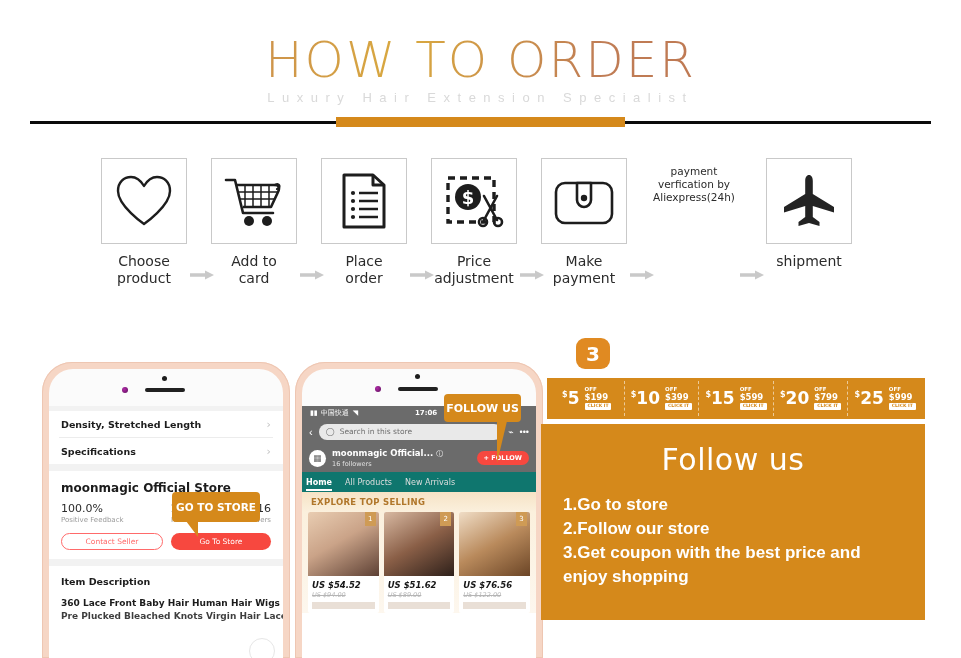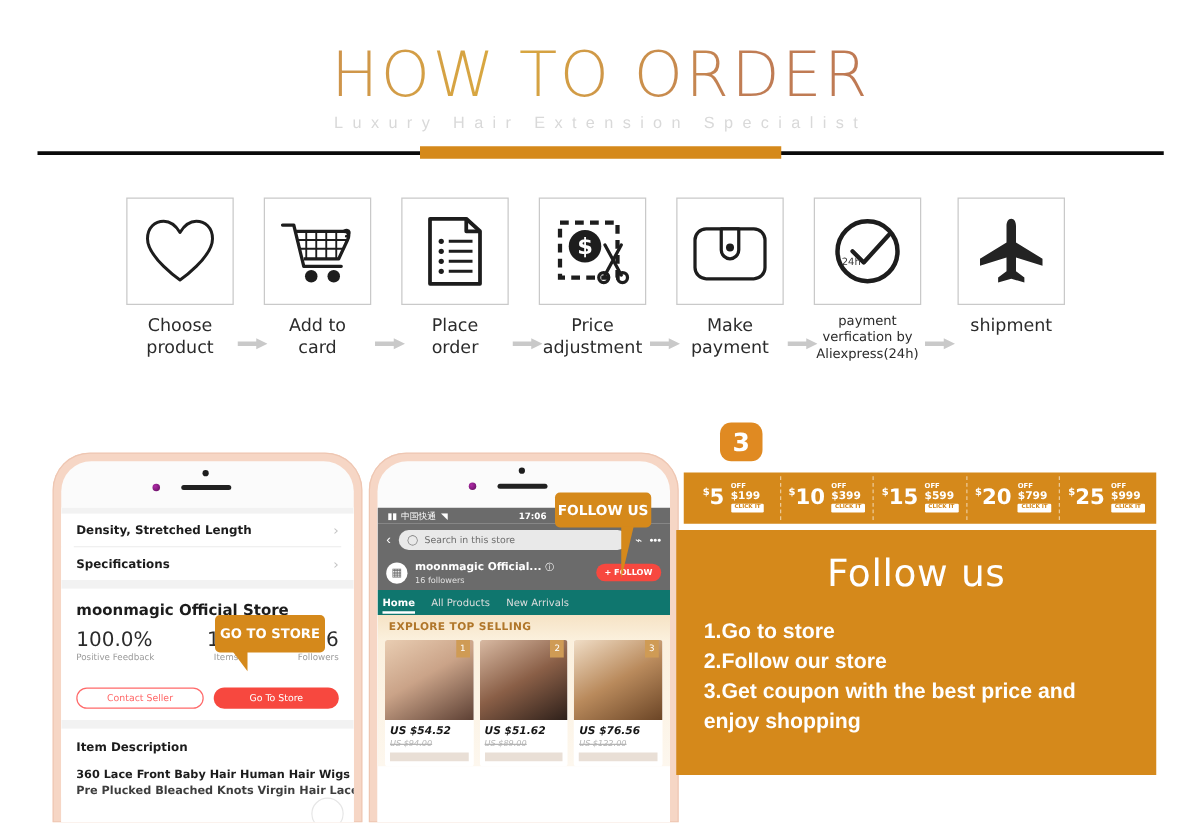--- a/index.html
+++ b/index.html
@@ -79,25 +79,25 @@
     padding:0 12px; background:#fff; font-size:9.5px; font-weight:700; color:#1c1c1c;
     font-family:"DejaVu Sans", sans-serif;
   }
   .p1-sep { height:1px; background:#ececec; margin:0 10px; }
   .p1-gap { height:7px; background:#f2f2f2; }
   .chev { color:#c3c3c3; font-size:11px; font-weight:400; }
   .p1-store { padding:10px 12px 9px; background:#fff; }
   .p1-storename { font-size:12px; font-weight:700; color:#1c1c1c; font-family:"DejaVu Sans", sans-serif; }
   .p1-stats { display:flex; justify-content:space-between; margin-top:7px; }
   .p1-stat { text-align:left; }
-  .p1-stat .v { font-size:16px; color:#2b2b2b; font-family:"DejaVu Sans", sans-serif; }
+  .p1-stat .v { font-size:11px; color:#2b2b2b; font-family:"DejaVu Sans", sans-serif; }
   .p1-stat .k { font-size:7px; color:#9b9b9b; margin-top:1px; font-family:"DejaVu Sans", sans-serif; }
   .p1-stat.mid { text-align:center; }
   .p1-stat.end { text-align:right; }
-  .p1-btns { display:flex; gap:8px; margin-top:20px; }
+  .p1-btns { display:flex; gap:8px; margin-top:9px; }
   .btn-out {
     flex:1; height:17px; border:1px solid #ff6a6a; border-radius:9px;
     color:#ff6a6a; font-size:7.5px; display:flex; align-items:center; justify-content:center;
     font-family:"DejaVu Sans", sans-serif; background:#fff;
   }
   .btn-fill {
     flex:1; height:17px; background:#f7483f; border-radius:9px;
     color:#fff; font-size:7.5px; display:flex; align-items:center; justify-content:center;
     font-family:"DejaVu Sans", sans-serif;
   }
@@ -296,27 +296,20 @@
         <div>payment</div>
       </div>
     </div>
     <div class="arrow" style="left:630px">
       <svg width="24" height="10" viewBox="0 0 24 10">
           <path d="M0 3.2 H15 V0.6 L24 5 L15 9.4 V6.8 H0 Z" fill="#c9c9c9"></path>
         </svg>
     </div>
 
     <div class="step" style="left:651px">
-      <div class="step-box">
-        <svg width="58" height="58" viewBox="0 0 58 58">
-          <circle cx="29" cy="29" r="24" fill="none" stroke="#1d1d1d" stroke-width="3.6"></circle>
-          <path d="M17 29 L26 38 L46 16" fill="none" stroke="#1d1d1d" stroke-width="3.4" stroke-linecap="round" stroke-linejoin="round"></path>
-          <text x="16" y="40" font-size="8" fill="#3a3a3a" text-anchor="middle" font-family="DejaVu Sans, sans-serif">24h</text>
-        </svg>
-      </div>
       <div class="step-label sm">
         <div>payment</div>
         <div>verfication by</div>
         <div>Aliexpress(24h)</div>
       </div>
     </div>
     <div class="arrow" style="left:740px">
       <svg width="24" height="10" viewBox="0 0 24 10">
           <path d="M0 3.2 H15 V0.6 L24 5 L15 9.4 V6.8 H0 Z" fill="#c9c9c9"></path>
         </svg>

